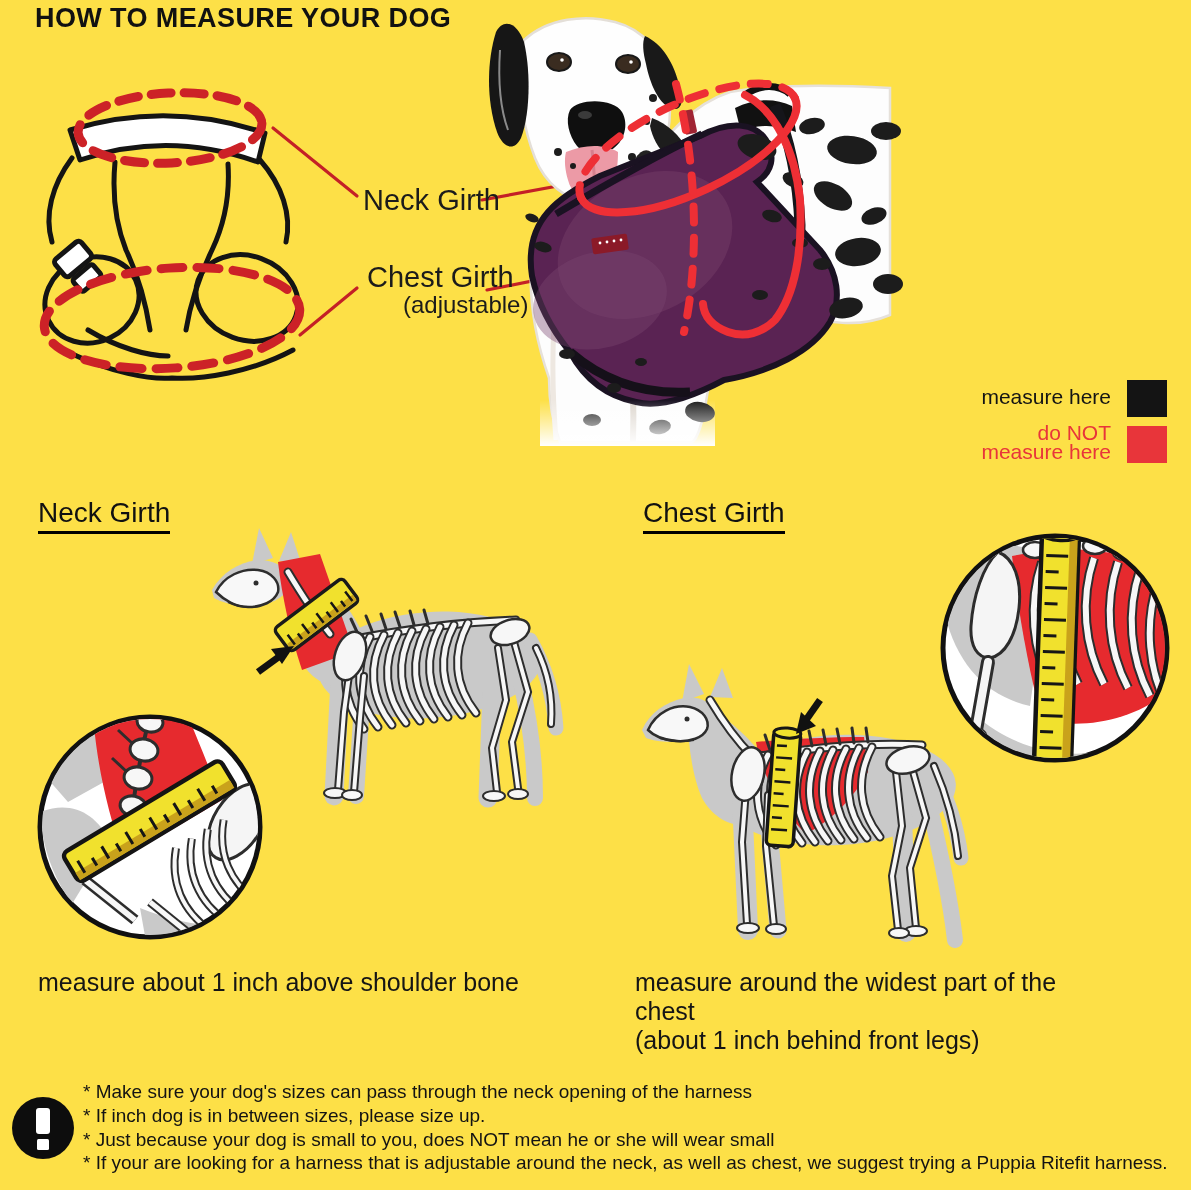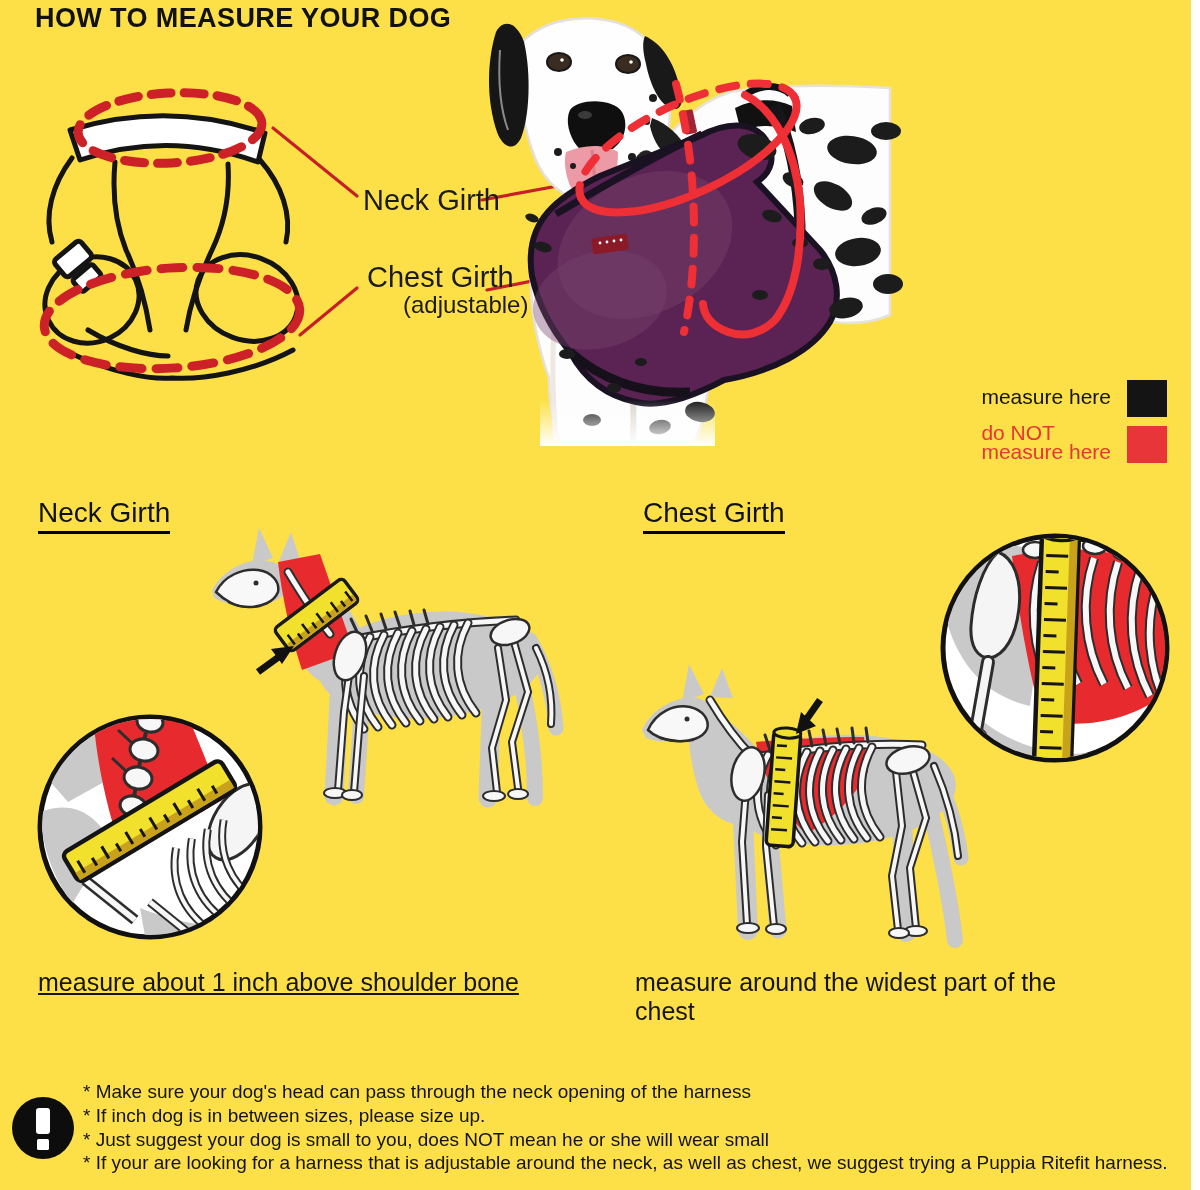--- a/index.html
+++ b/index.html
@@ -5,29 +5,29 @@
   html,body{margin:0;padding:0;background:#fff;}
   .page{position:relative;width:1191px;height:1190px;background:#fde047;overflow:hidden;
         font-family:"Liberation Sans","DejaVu Sans",sans-serif;color:#111;}
   .art{position:absolute;left:0;top:0;width:1200px;height:1190px;}
   .abs{position:absolute;white-space:nowrap;}
   .title{left:35px;top:3px;font-size:27px;font-weight:bold;letter-spacing:.4px;}
   .co-neck{left:363px;top:184px;font-size:29px;color:#1b1b1b;}
   .co-chest{left:367px;top:261px;font-size:29px;color:#1b1b1b;}
   .co-chest-sub{left:374px;top:291px;font-size:24px;color:#1b1b1b;margin-left:29px;}
   .lg-measure{right:80px;top:385px;font-size:21px;color:#141414;text-align:right;}
-  .lg-donot{right:80px;top:423px;font-size:21px;line-height:19px;color:#e8353a;text-align:left;}
+  .lg-donot{right:80px;top:423px;font-size:21px;line-height:19px;color:#e8353a;text-align:right;}
   .swatch{position:absolute;width:40px;height:37px;}
   .swatch-black{left:1127px;top:380px;background:#141414;}
   .swatch-red{left:1127px;top:426px;background:#e8353a;}
   .h-section{font-size:28px;border-bottom:3px solid #000;padding-bottom:2px;}
   .h-neck{left:38px;top:497px;}
   .h-chest{left:643px;top:497px;}
   .cap{font-size:25px;color:#151515;}
-  .cap-neck{left:38px;top:968px;text-decoration:underline;}
+  .cap-neck{left:38px;top:968px;}
   .cap-chest{left:635px;top:968px;line-height:29px;white-space:normal;width:470px;}
   .notes{left:83px;top:1080px;width:1117px;font-size:19px;line-height:23.8px;color:#131313;white-space:normal;}
   .excl{left:12px;top:1097px;width:62px;height:62px;}
 </style>
 </head>
 <body>
 
 <div class="page">
 
 <svg class="art" viewBox="0 0 1200 1190" aria-hidden="true">
@@ -468,30 +468,31 @@
     <span>measure here</span>
   </div>
   <div class="swatch swatch-red"></div>
 
   <div class="abs h-section h-neck">Neck Girth</div>
   <div class="abs h-section h-chest">Chest Girth</div>
 
   <div class="abs cap cap-neck">measure about 1 inch above shoulder bone</div>
   <div class="abs cap cap-chest">
     <span>measure around the widest part of the chest</span><br>
+    <span>(about 1 inch behind front legs)</span>
   </div>
 
   <div class="abs excl">
     <svg viewBox="0 0 62 62" width="62" height="62">
       <circle cx="31" cy="31" r="31" fill="#0d0d0d"></circle>
       <rect x="24" y="11" width="14" height="26" rx="3" fill="#fff"></rect>
       <rect x="25" y="42" width="12" height="11" rx="1.5" fill="#fff"></rect>
     </svg>
   </div>
 
   <div class="abs notes">
-    <div>* Make sure your dog's head can pass through the neck opening of the harness</div>
+    <div>* Make sure your dog's sizes can pass through the neck opening of the harness</div>
     <div>* If inch dog is in between sizes, please size up.</div>
-    <div>* Just suggest your dog is small to you, does NOT mean he or she will wear small</div>
+    <div>* Just because your dog is small to you, does NOT mean he or she will wear small</div>
     <div>* If your are looking for a harness that is adjustable around the neck, as well as chest, we suggest trying a Puppia Ritefit harness.</div>
   </div>
 
 </div>
 
 </body></html>

